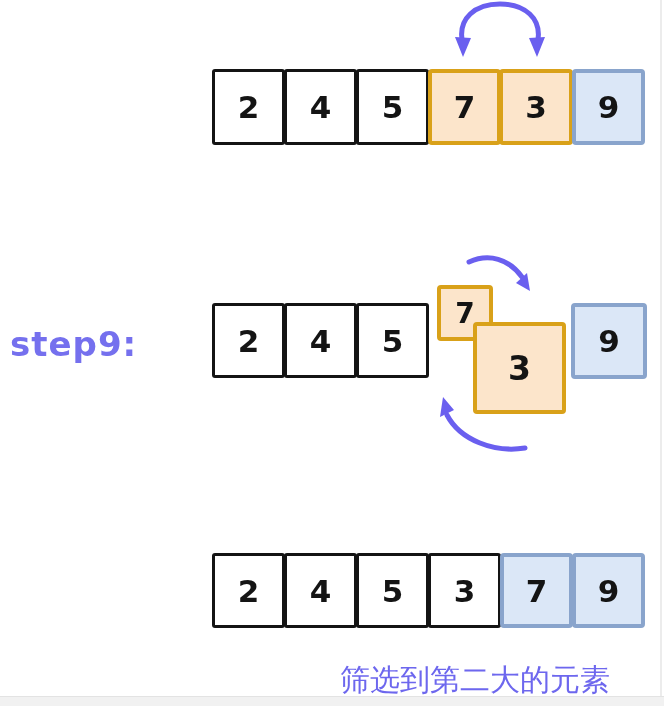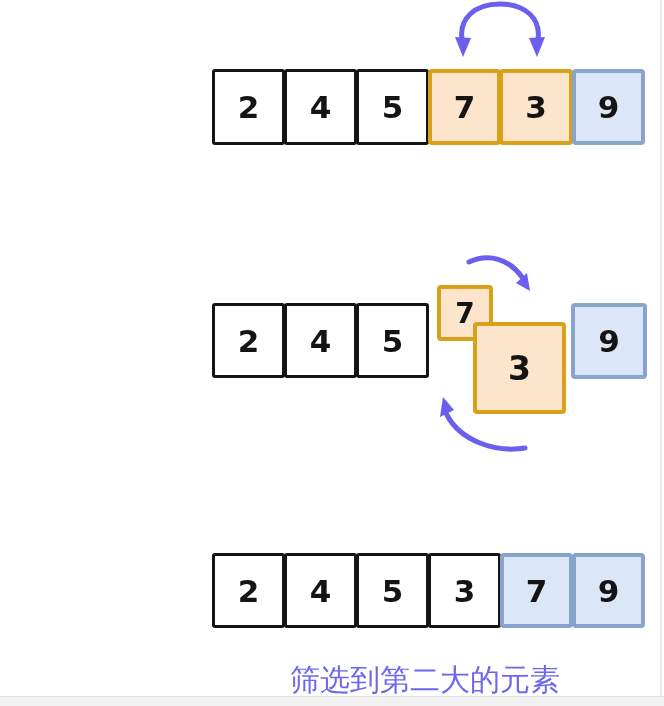--- a/index.html
+++ b/index.html
@@ -22,21 +22,21 @@
   }
   .cell.float7 { font-size:28px; }
   .cell.float3 { font-size:33px; }
   
   .step-label {
     position:absolute; left:10px; top:324px;
     font-size:34px; font-weight:700; color:#7570EE; letter-spacing:1px;
   }
   .caption {
     position:absolute; left:290px; top:660px; width:370px;
-    text-align:left; font-size:30px; color:#6D67EE; font-weight:400;
+    text-align:center; font-size:30px; color:#6D67EE; font-weight:400;
   }
   .arrow-svg { position:absolute; }
   
   .bottom-strip {
     position:absolute; left:0; right:0; bottom:0; height:9px;
     background:#f1f1f1; border-top:1px solid #e3e3e3;
   }
   .right-edge-line {
     position:absolute; top:0; bottom:0; right:2px; width:2px; background:#ececec;
   }
@@ -54,20 +54,21 @@
 
   <div>
     <div class="cell" style="left:212px; top:69px; width:73px; height:76px;">2</div>
     <div class="cell" style="left:284px; top:69px; width:73px; height:76px;">4</div>
     <div class="cell" style="left:356px; top:69px; width:73px; height:76px;">5</div>
     <div class="cell orange" style="left:428px; top:69px; width:73px; height:76px;">7</div>
     <div class="cell orange" style="left:499px; top:69px; width:74px; height:76px;">3</div>
     <div class="cell blue" style="left:572px; top:69px; width:73px; height:76px;">9</div>
   </div>
 
+  <div class="step-label">step9:</div>
 
   <div>
     <div class="cell" style="left:212px; top:303px; width:73px; height:75px;">2</div>
     <div class="cell" style="left:284px; top:303px; width:73px; height:75px;">4</div>
     <div class="cell" style="left:356px; top:303px; width:73px; height:75px;">5</div>
 
     <div class="cell orange float7" style="left:437px; top:285px; width:56px; height:56px; z-index:1;">7</div>
     <div class="cell orange float3" style="left:473px; top:322px; width:93px; height:92px; z-index:2;">3</div>
     <div class="cell blue" style="left:571px; top:303px; width:76px; height:76px;">9</div>
   </div>

